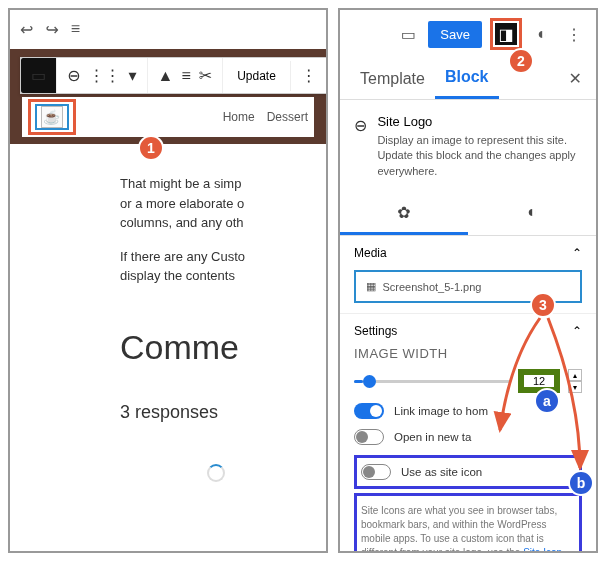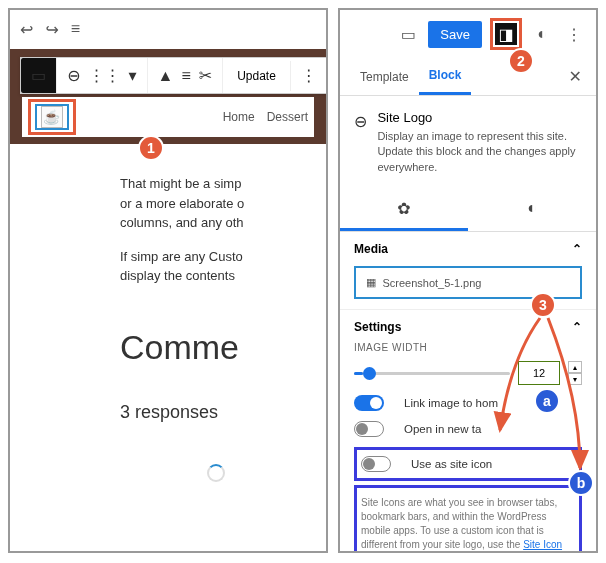--- a/index.html
+++ b/index.html
@@ -35,47 +35,47 @@
 .spinner{width:18px;height:18px;border:2px solid #ddd;border-top-color:#2a8ccf;border-radius:50%;margin:0 auto}
 
 
 .hdr{display:flex;justify-content:flex-end;align-items:center;gap:8px;padding:8px 10px;background:#fff}
 .hic{width:24px;height:24px;display:flex;align-items:center;justify-content:center;color:#555;cursor:pointer}
 .save{background:#1a73e8;color:#fff;font-size:13px;padding:6px 12px;border-radius:2px;cursor:pointer}
 .sidebar-toggle{border:3px solid #e35a3a;padding:2px}
 .sidebar-toggle .inner{background:#111;color:#fff;width:22px;height:22px;display:flex;align-items:center;justify-content:center}
 
 .tabs{display:flex;align-items:center;border-bottom:1px solid #ddd;padding:0 10px;position:relative}
-.tab{font-size:12px;padding:10px 10px;color:#555;cursor:pointer}
+.tab{font-size:16px;padding:10px 10px;color:#555;cursor:pointer}
 .tab.active{color:#1a73e8;border-bottom:3px solid #1a73e8;font-weight:600}
 .closex{margin-left:auto;cursor:pointer;color:#555;padding:4px}
 
 .blockinfo{padding:14px;display:flex;gap:10px}
 .blockinfo .ic{color:#333;margin-top:2px}
 .blockinfo .t{font-size:13px;font-weight:400}
 .blockinfo .d{font-size:11px;color:#555;margin-top:4px;line-height:1.4}
 
 .subtabs{display:flex;border-bottom:1px solid #ddd}
 .subtab{flex:1;text-align:center;padding:10px;cursor:pointer;color:#444}
 .subtab.active{border-bottom:3px solid #1a73e8}
 
 .sect{padding:10px 14px;border-bottom:1px solid #eee}
-.sect-h{display:flex;justify-content:space-between;align-items:flex-start;font-size:12px;font-weight:700;cursor:pointer}
+.sect-h{display:flex;justify-content:space-between;align-items:flex-start;font-size:12px;font-weight:400;cursor:pointer}
 .media-file{border:2px solid #2a8ccf;margin-top:10px;padding:8px 10px;font-size:11px;color:#555;display:flex;align-items:center;gap:6px}
 
-.lbl{font-size:10px;color:#666;letter-spacing:.5px;margin:8px 0}
+.lbl{font-size:13px;color:#666;letter-spacing:.5px;margin:8px 0}
 .widthrow{display:flex;align-items:center;gap:8px}
 .slider{flex:1;height:3px;background:#ccc;position:relative;border-radius:2px}
 .slider .fill{position:absolute;left:0;top:0;height:100%;width:6%;background:#1a73e8;border-radius:2px}
 .slider .dot{position:absolute;left:6%;top:-5px;width:13px;height:13px;background:#1a73e8;border-radius:50%}
-.nbox{width:42px;height:24px;border:1px solid #4d7c0f;font-size:11px;display:flex;align-items:center;justify-content:center}
+.nbox{width:42px;height:24px;border:6px solid #4d7c0f;font-size:11px;display:flex;align-items:center;justify-content:center}
 .stepbtns{display:flex;flex-direction:column}
 .stepbtns div{border:1px solid #bbb;width:14px;height:12px;font-size:8px;display:flex;align-items:center;justify-content:center;cursor:pointer}
 
-.tog-row{display:flex;align-items:center;gap:20px;font-size:11.5px;margin:10px 0;color:#333}
+.tog-row{display:flex;align-items:center;gap:10px;font-size:11.5px;margin:10px 0;color:#333}
 .tog{width:30px;height:16px;border-radius:8px;position:relative;cursor:pointer}
 .tog .k{width:12px;height:12px;background:#fff;border-radius:50%;position:absolute;top:2px}
 .tog.on{background:#1a73e8}.tog.on .k{right:2px}
 .tog.off{background:#fff;border:1px solid #888}.tog.off .k{left:1px;top:1px;background:#888}
 
 .boxed{border:3px solid #3b3bdd;padding:4px}
 .helptext{font-size:10px;color:#777;line-height:1.4;margin-top:4px}
 .helptext a{color:#1a73e8;text-decoration:underline;cursor:pointer}
 
 
@@ -128,21 +128,21 @@
       </div>
       <div class="navlinks">
         <span>Home</span>
         <span>Dessert</span>
       </div>
     </div>
   </div>
 
   <div class="body-text">
     <p><span>That might be a simp</span><br><span>or a more elaborate o</span><br><span>columns, and any oth</span></p>
-    <p><span>If simp are any Custo</span><br><span>display the contents</span></p>
+    <p><span>If there are any Custo</span><br><span>display the contents</span></p>
     <div class="comm">Comme</div>
     <div class="resp">3 responses</div>
     <div class="spinner"></div>
   </div>
 
   <div class="callout red" style="top:125px;left:128px">1</div>
 </div>
 
 <div class="panel right">
   <div class="hdr">

